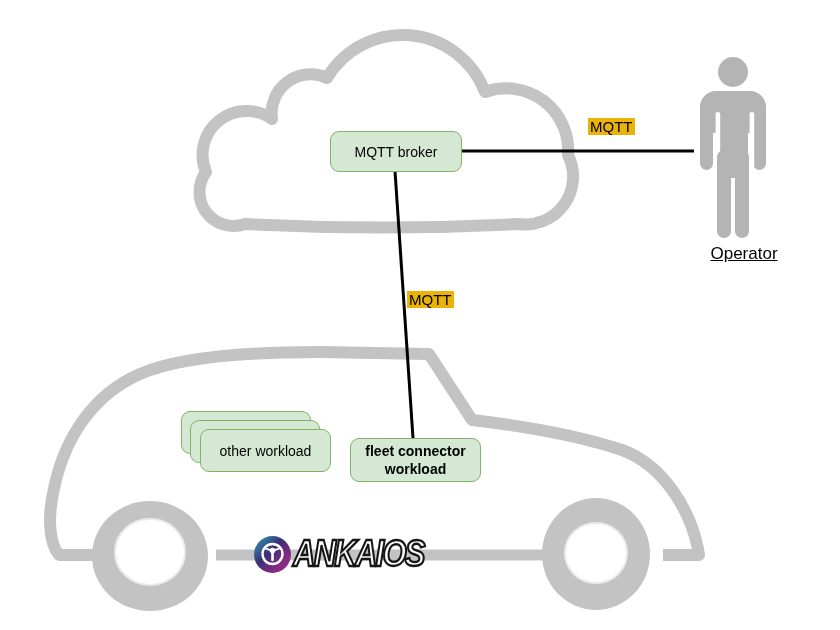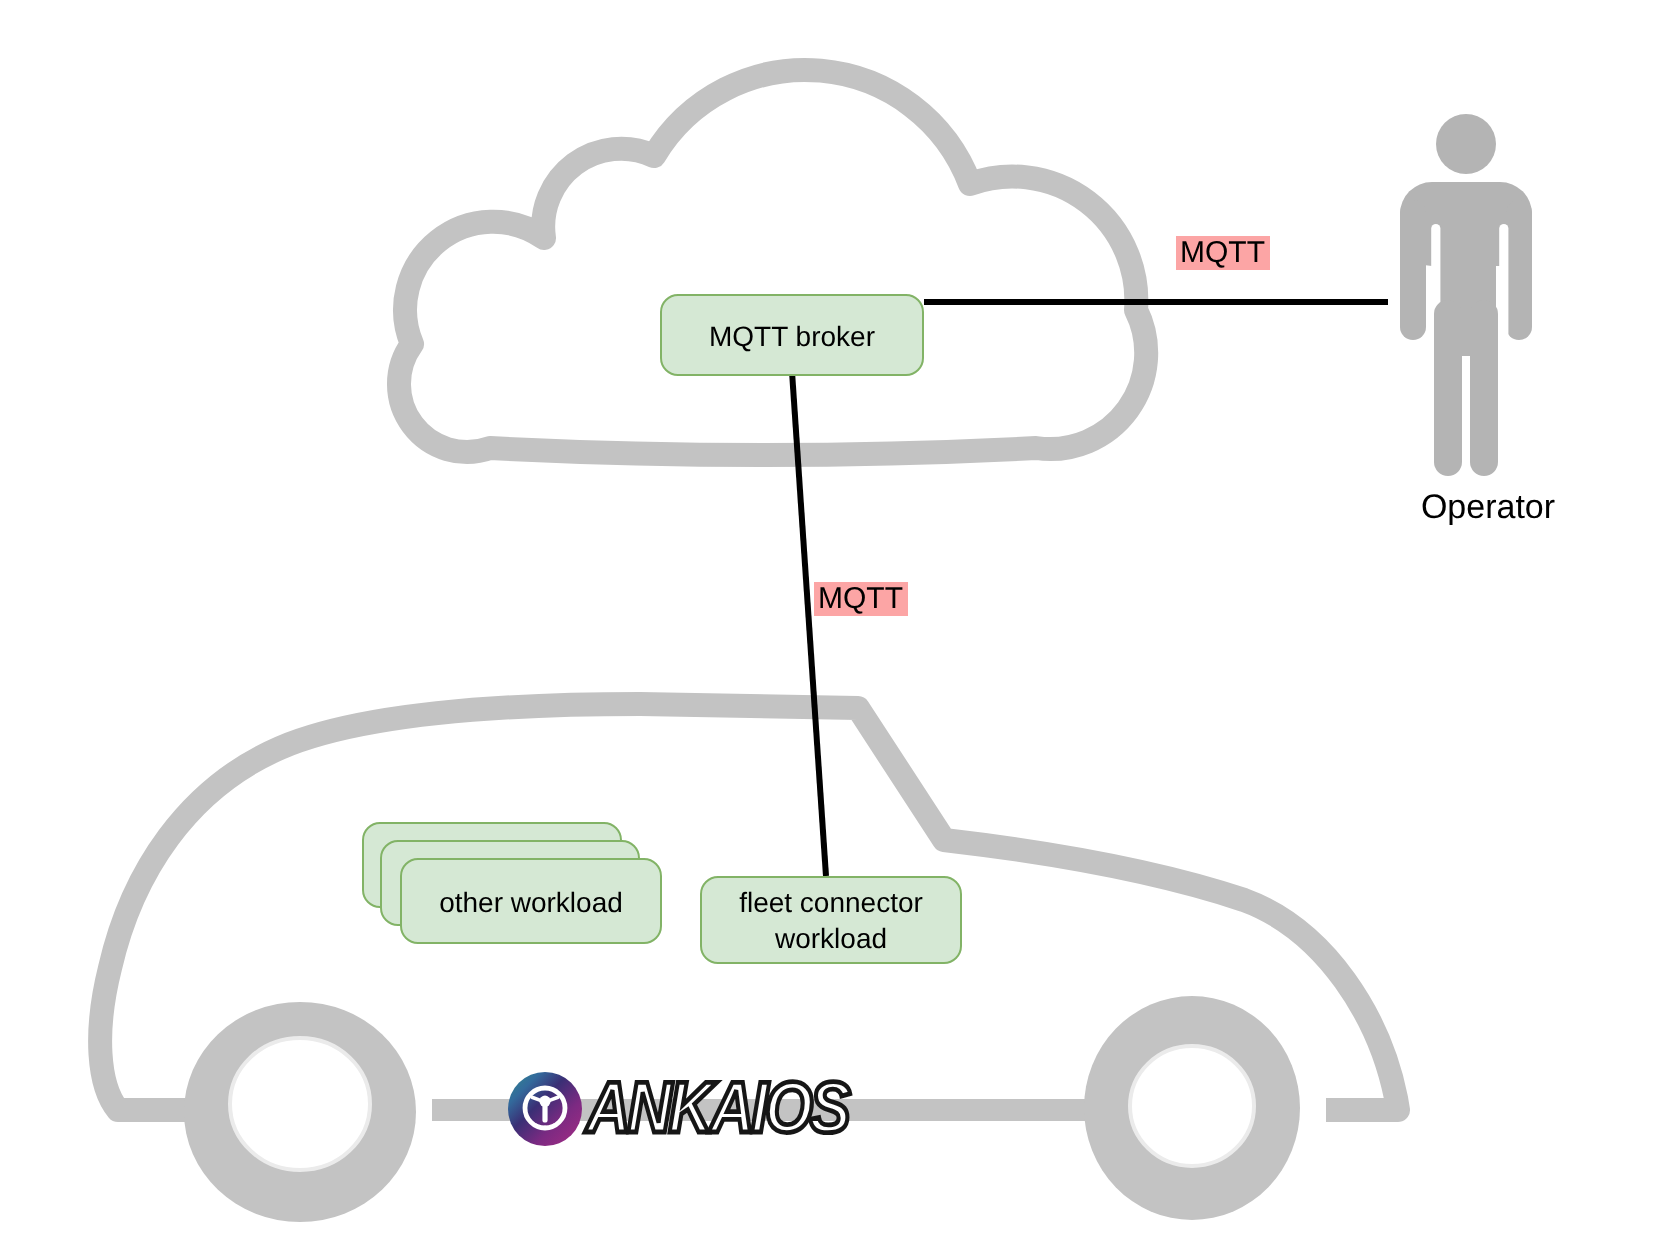--- a/index.html
+++ b/index.html
@@ -7,25 +7,25 @@
     width:840px;height:630px;background:#ffffff;position:relative;overflow:hidden;
     font-family:"Liberation Sans","DejaVu Sans",sans-serif;color:#000;
   }
   #shapes{position:absolute;left:0;top:0;width:840px;height:630px;}
   .node{
     position:absolute;background:#d5e8d4;border:1px solid #82b366;border-radius:9px;
     box-sizing:border-box;display:flex;align-items:center;justify-content:center;
     text-align:center;font-size:14px;line-height:18px;color:#000;
   }
   .edge-label{
-    position:absolute;font-size:15px;color:#000;background:#fca5a5;padding:0 2px;white-space:nowrap;
+    position:absolute;font-size:15px;color:#000;background:#eab308;padding:0 2px;white-space:nowrap;
   }
   .operator-label{
     position:absolute;left:694px;top:244px;width:100px;text-align:center;
-    font-size:17px;color:#000;
+    font-size:17px;color:#000;text-decoration:underline;
   }
   .logo{
     position:absolute;left:254px;top:494px;height:42px;display:flex;align-items:center;margin-top:39px;
   }
   .logo-badge{width:37px;height:37px;border-radius:50%;
     background:linear-gradient(135deg,#2e8b8b 0%,#336a9c 22%,#3a2f75 42%,#7c2a82 68%,#a62c84 100%);
     display:flex;align-items:center;justify-content:center;flex:0 0 auto;}
   .logo-text{
     display:inline-block;margin-left:2px;font-size:36px;font-weight:bold;font-style:italic;
     letter-spacing:-2px;color:#ffffff;-webkit-text-stroke:2.4px #161616;
@@ -74,33 +74,33 @@
     <rect x="715.6" y="112" width="4.6" height="60" rx="2.3" fill="#ffffff"></rect>
     <rect x="749.6" y="112" width="4.6" height="60" rx="2.3" fill="#ffffff"></rect>
     <rect x="717" y="150" width="14" height="88" rx="7" fill="#b4b4b4"></rect>
     <rect x="735" y="150" width="14" height="88" rx="7" fill="#b4b4b4"></rect>
   </g>
 
   <line x1="462" y1="151" x2="694" y2="151" stroke="#000000" stroke-width="3"></line>
   <line x1="395" y1="171" x2="413" y2="438" stroke="#000000" stroke-width="3"></line>
 </svg>
 
-<div class="node" style="left:330px;top:131px;width:132px;height:41px;margin-top:16px;">
+<div class="node" style="left:330px;top:131px;width:132px;height:41px;">
   <span>MQTT broker</span>
 </div>
 
 <div>
   <div class="node" style="left:181px;top:411px;width:130px;height:43px;"></div>
   <div class="node" style="left:190px;top:420px;width:130px;height:43px;"></div>
   <div class="node" style="left:200px;top:429px;width:131px;height:43px;">
     <span>other workload</span>
   </div>
 </div>
 
-<div class="node" style="left:350px;top:438px;width:131px;height:44px;padding:2px 4px;">
+<div class="node" style="left:350px;top:438px;width:131px;height:44px;padding:2px 4px;font-weight:bold;">
   <span>fleet connector workload</span>
 </div>
 
 <div class="edge-label" style="left:588px;top:118px;">MQTT</div>
 <div class="edge-label" style="left:407px;top:291px;">MQTT</div>
 
 <div class="operator-label">Operator</div>
 
 <div class="logo">
   <div class="logo-badge">

